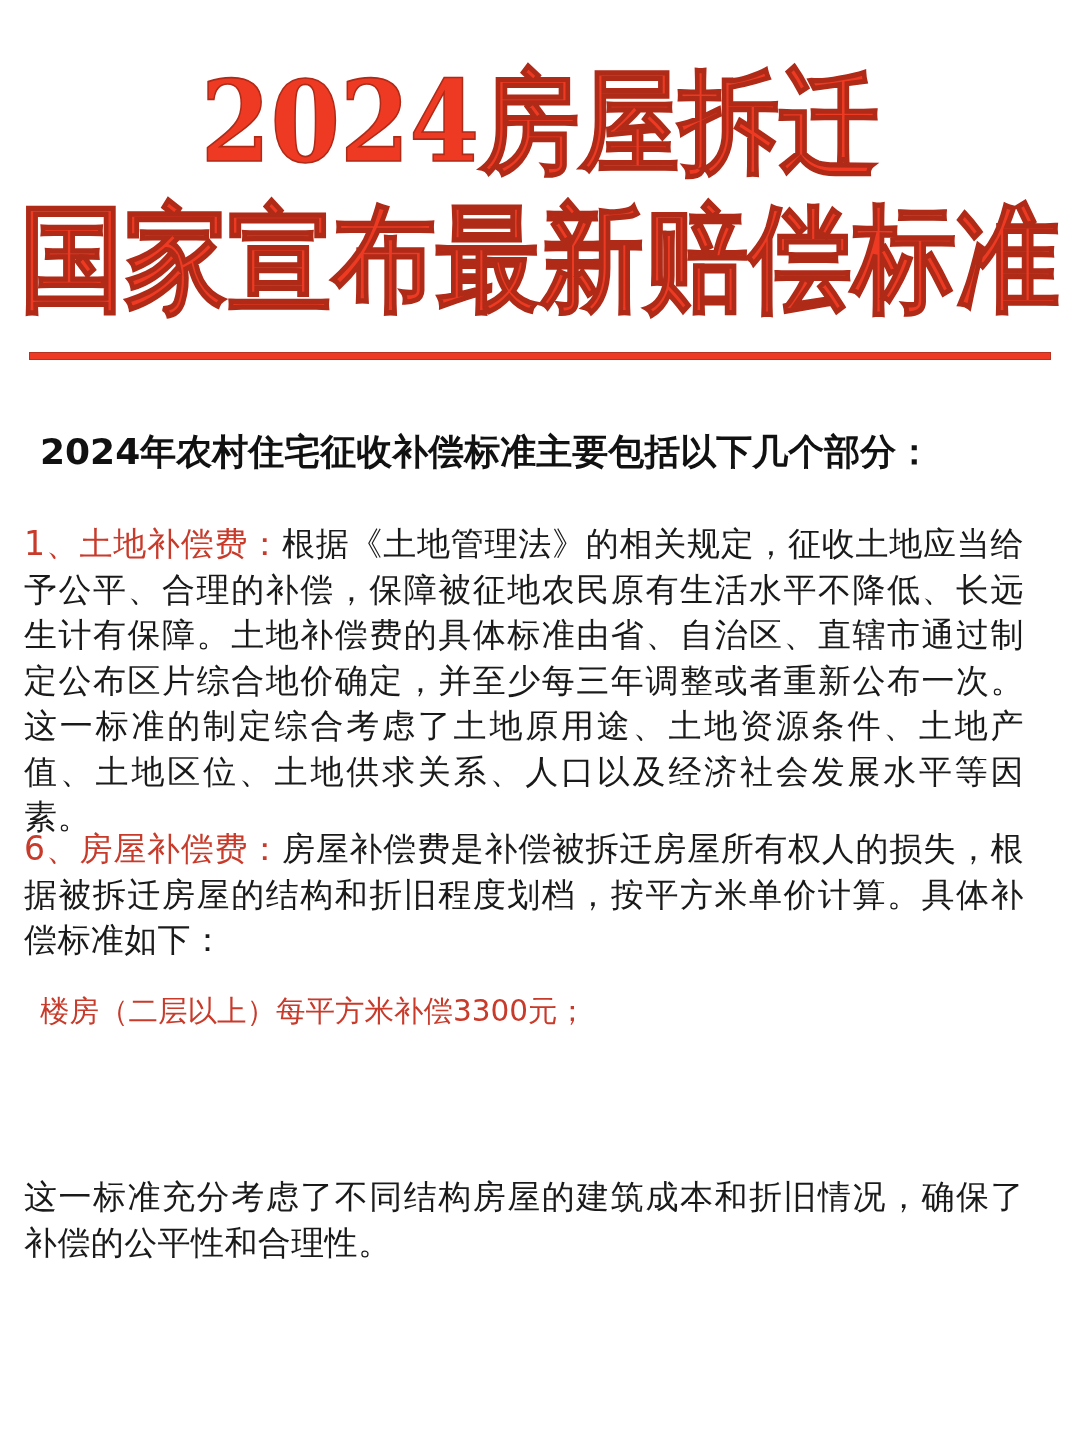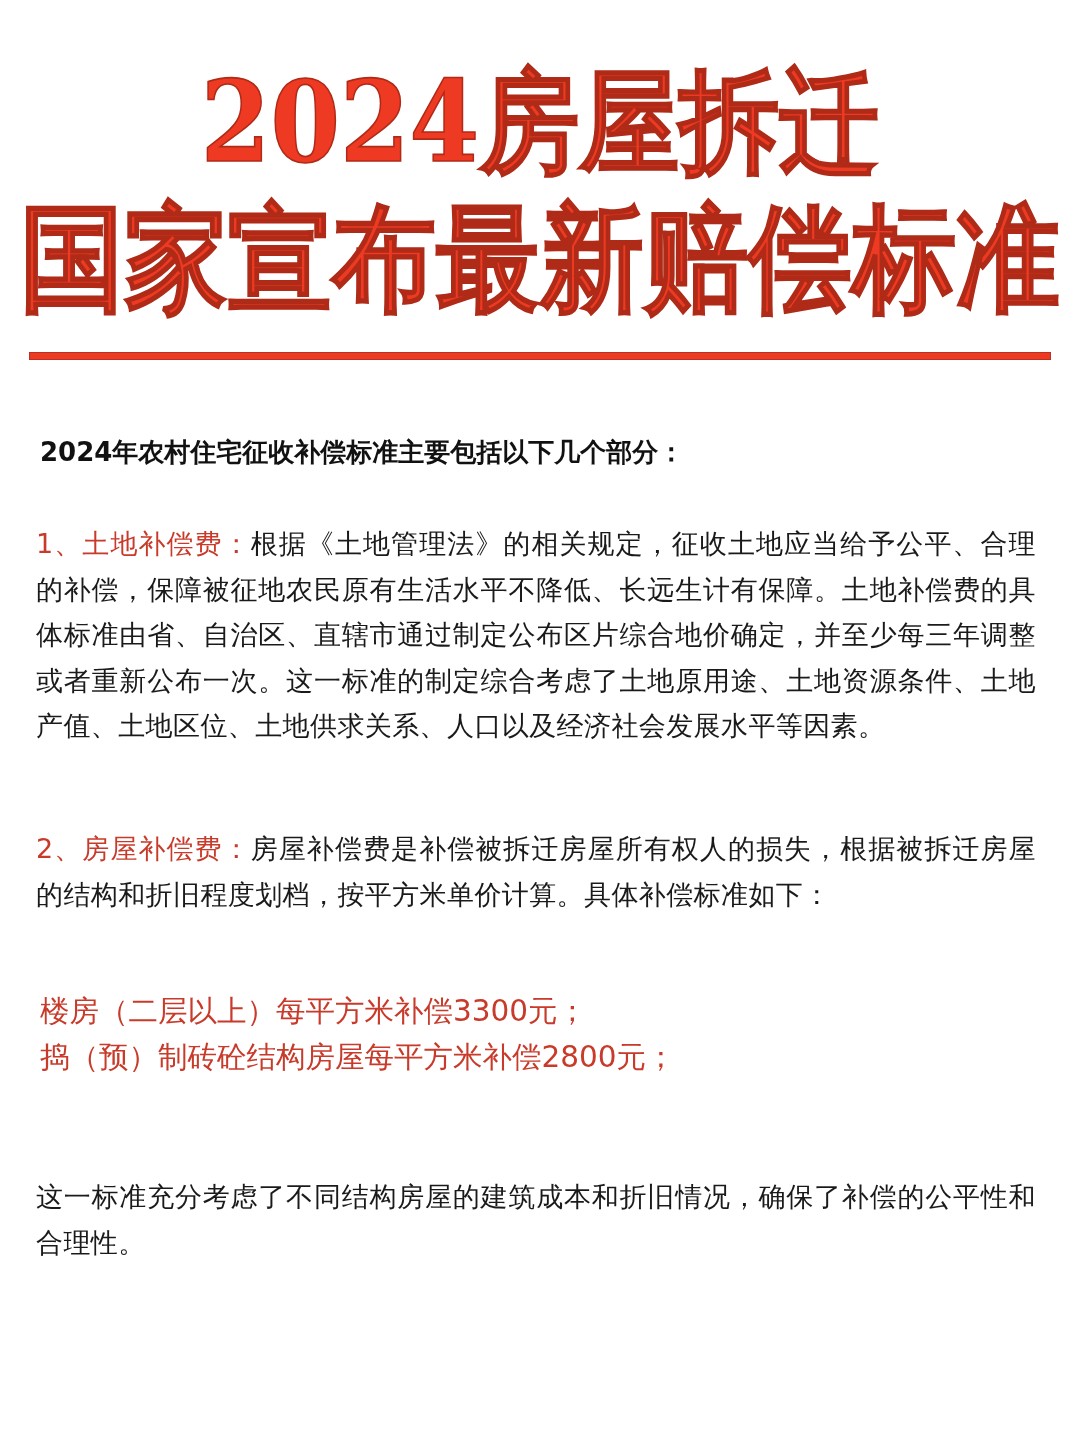--- a/index.html
+++ b/index.html
@@ -46,31 +46,31 @@
       height: 8px;
       background: #ee3a22;
       border: 1px solid #b83222;
       box-sizing: border-box;
     }
     .intro {
       position: absolute;
       left: 40px;
       top: 428px;
       width: 1010px;
-      font-size: 26px;
+      font-size: 36px;
       font-weight: bold;
       line-height: 48px;
       color: #111111;
       white-space: nowrap;
     }
     .para {
       position: absolute;
-      left: 36px;
+      left: 24px;
       width: 1000px;
-      font-size: 27px;
+      font-size: 33px;
       line-height: 45.5px;
       color: #1a1a1a;
       letter-spacing: 0.4px;
       text-align: justify;
     }
     .para-1 { top: 521px; }
     .para-2 { top: 826px; }
     .para-3 { top: 1174px; }
     .red { color: #c83a2a; }
     .item-list {
@@ -91,21 +91,20 @@
 
 <div class="divider"></div>
 
 <div class="intro">2024年农村住宅征收补偿标准主要包括以下几个部分：</div>
 
 <div class="para para-1">
   <span class="red">1、土地补偿费：</span><span>根据《土地管理法》的相关规定，征收土地应当给予公平、合理的补偿，保障被征地农民原有生活水平不降低、长远生计有保障。土地补偿费的具体标准由省、自治区、直辖市通过制定公布区片综合地价确定，并至少每三年调整或者重新公布一次。这一标准的制定综合考虑了土地原用途、土地资源条件、土地产值、土地区位、土地供求关系、人口以及经济社会发展水平等因素。</span>
 </div>
 
 <div class="para para-2">
-  <span class="red">2、房屋补偿费：</span><span>房屋补偿费是补偿被拆迁房屋所有权人的损失，根据被拆迁房屋的结构和折旧程度划档，按平方米单价计算。具体补偿标准如下：</span>
+  <span class="red">6、房屋补偿费：</span><span>房屋补偿费是补偿被拆迁房屋所有权人的损失，根据被拆迁房屋的结构和折旧程度划档，按平方米单价计算。具体补偿标准如下：</span>
 </div>
 
 <div class="item-list">
   <div>楼房（二层以上）每平方米补偿3300元；</div>
-  <div>捣（预）制砖砼结构房屋每平方米补偿2800元；</div>
 </div>
 
 <div class="para para-3">这一标准充分考虑了不同结构房屋的建筑成本和折旧情况，确保了补偿的公平性和合理性。</div>
 
 </body></html>

